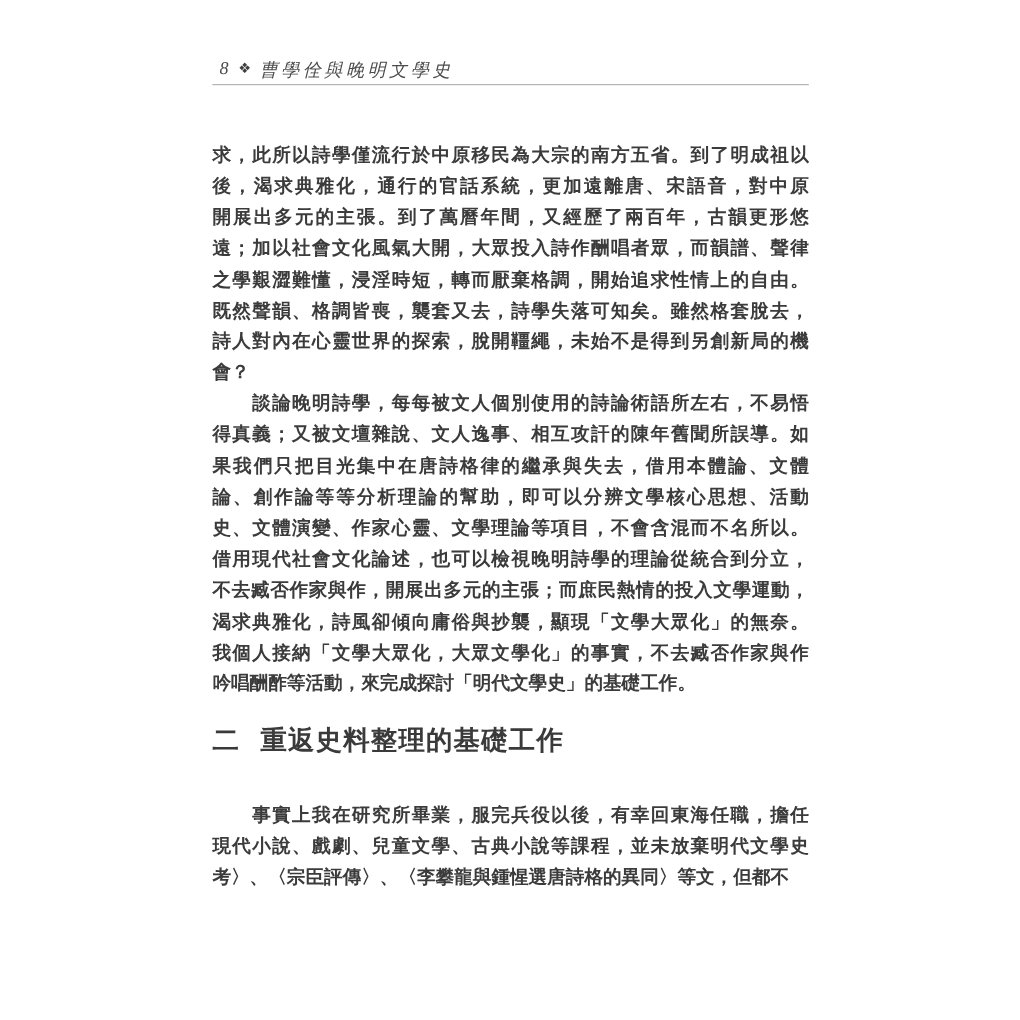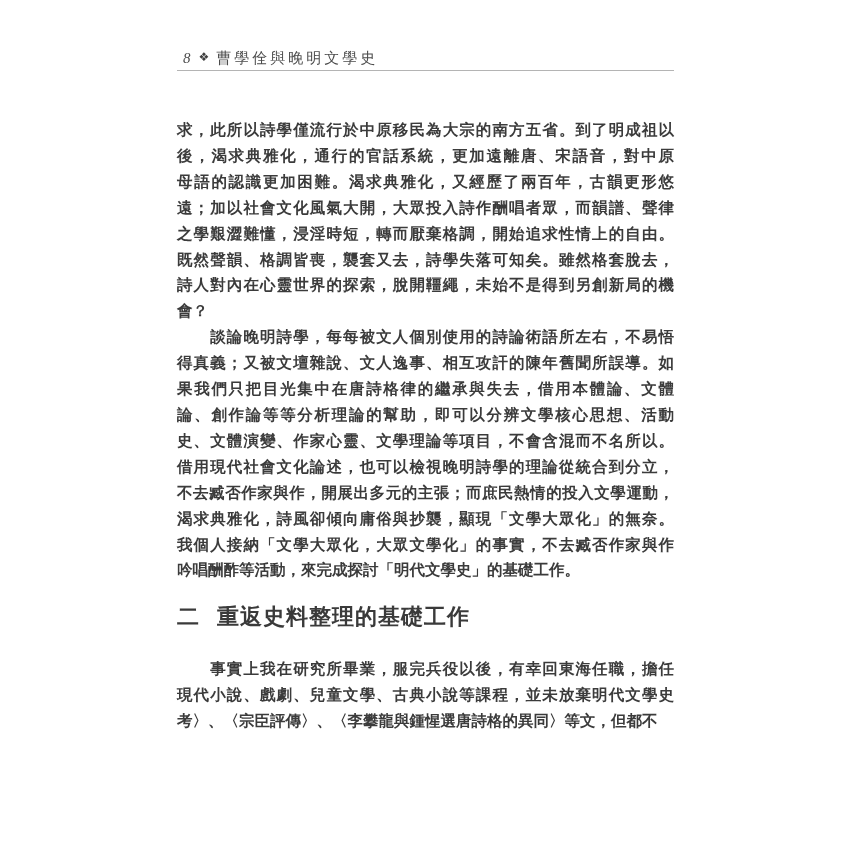--- a/index.html
+++ b/index.html
@@ -36,20 +36,21 @@
     font-style: italic;
     letter-spacing: 1px;
   }
   .running-head .orn {
     font-size: 12px;
     color: #3f3f3f;
     transform: translateY(-1px);
   }
   .running-head .htitle {
     font-size: 15px;
+    font-style: italic;
     letter-spacing: 3px;
     color: #4c4c4c;
   }
   
   .body-col {
     position: absolute;
     left: 177px;
     top: 117px;
     width: 497px;
   }
@@ -68,42 +69,42 @@
   .paragraph .line:last-child {
     text-align-last: left;
   }
   .section-heading {
     font-family: "Liberation Sans", "DejaVu Sans", sans-serif;
     font-weight: bold;
     font-size: 22px;
     line-height: 30px;
     color: #3a3a3a;
     letter-spacing: 1px;
-    margin: 19px 0 24px 0;
+    margin: 19px 0 35px 0;
   }
   .section-heading .sec-num {
     margin-right: 17px;
   }
 </style>
 </head>
 <body>
 
 <div class="page">
 
   <div class="running-head">
     <span class="pagenum">8</span>
     <span class="orn">❖</span>
     <span class="htitle">曹學佺與晚明文學史</span>
   </div>
 
   <div class="body-col">
       <div class="paragraph">
         <div class="line">求，此所以詩學僅流行於中原移民為大宗的南方五省。到了明成祖以</div>
         <div class="line">後，渴求典雅化，通行的官話系統，更加遠離唐、宋語音，對中原</div>
-        <div class="line">母語的認識更加困難。渴求典雅化，又經歷了兩百年，古韻更形悠</div>
+        <div class="line">開展出多元的主張。到了萬曆年間，又經歷了兩百年，古韻更形悠</div>
         <div class="line">遠；加以社會文化風氣大開，大眾投入詩作酬唱者眾，而韻譜、聲律</div>
         <div class="line">之學艱澀難懂，浸淫時短，轉而厭棄格調，開始追求性情上的自由。</div>
         <div class="line">既然聲韻、格調皆喪，襲套又去，詩學失落可知矣。雖然格套脫去，</div>
         <div class="line">詩人對內在心靈世界的探索，脫開韁繩，未始不是得到另創新局的機</div>
         <div class="line">會？</div>
       </div>
       <div class="paragraph">
         <div class="line">　　談論晚明詩學，每每被文人個別使用的詩論術語所左右，不易悟</div>
         <div class="line">得真義；又被文壇雜說、文人逸事、相互攻訐的陳年舊聞所誤導。如</div>
         <div class="line">果我們只把目光集中在唐詩格律的繼承與失去，借用本體論、文體</div>

